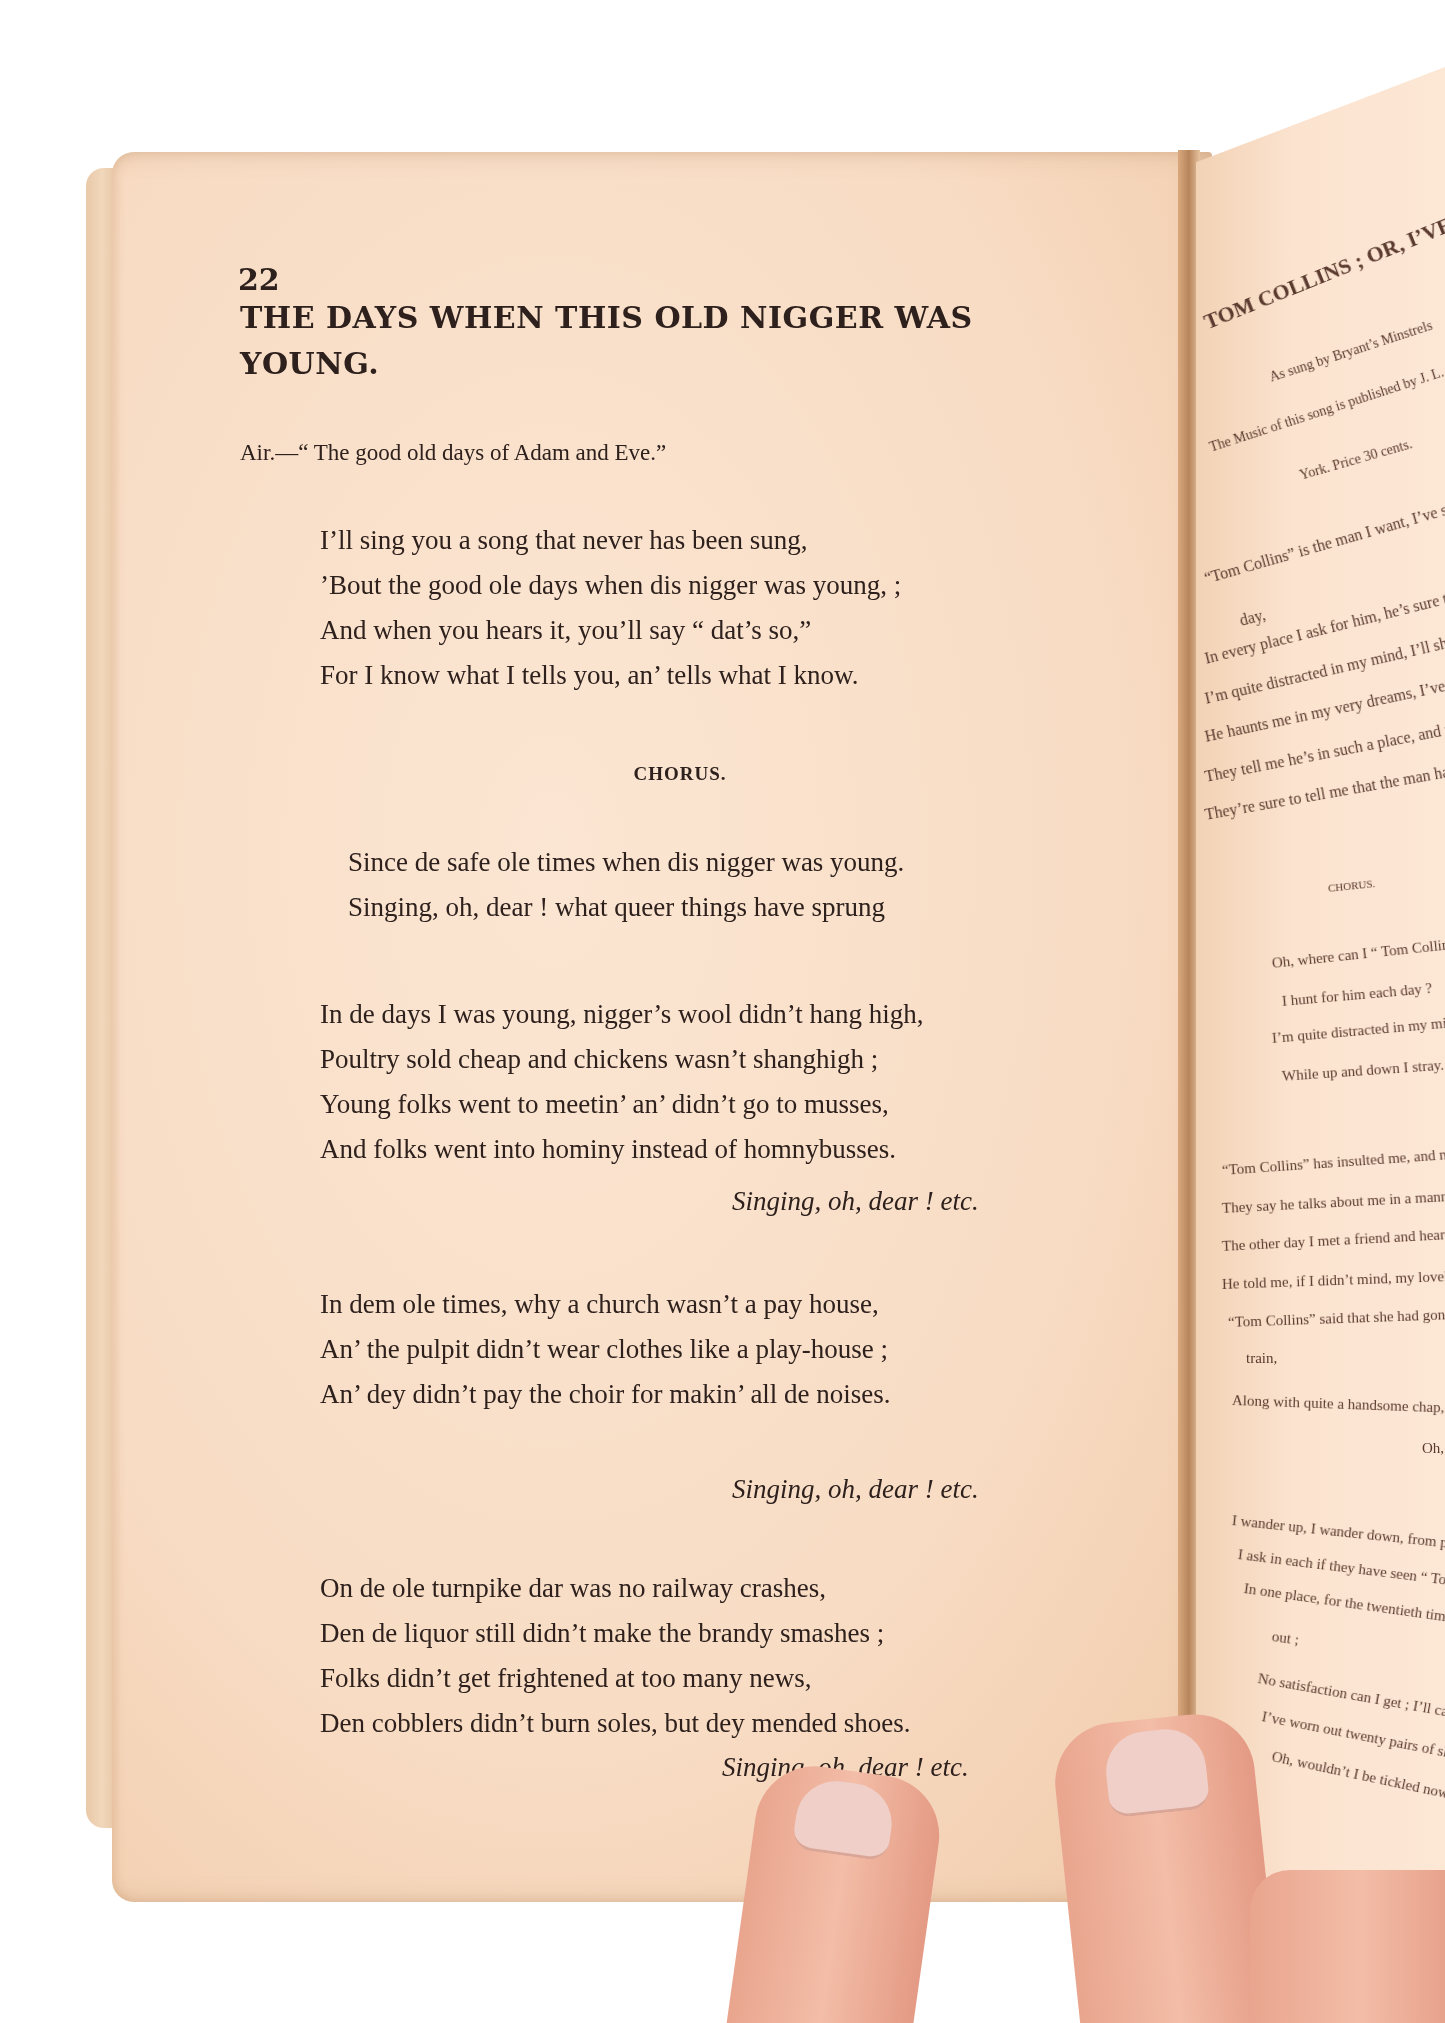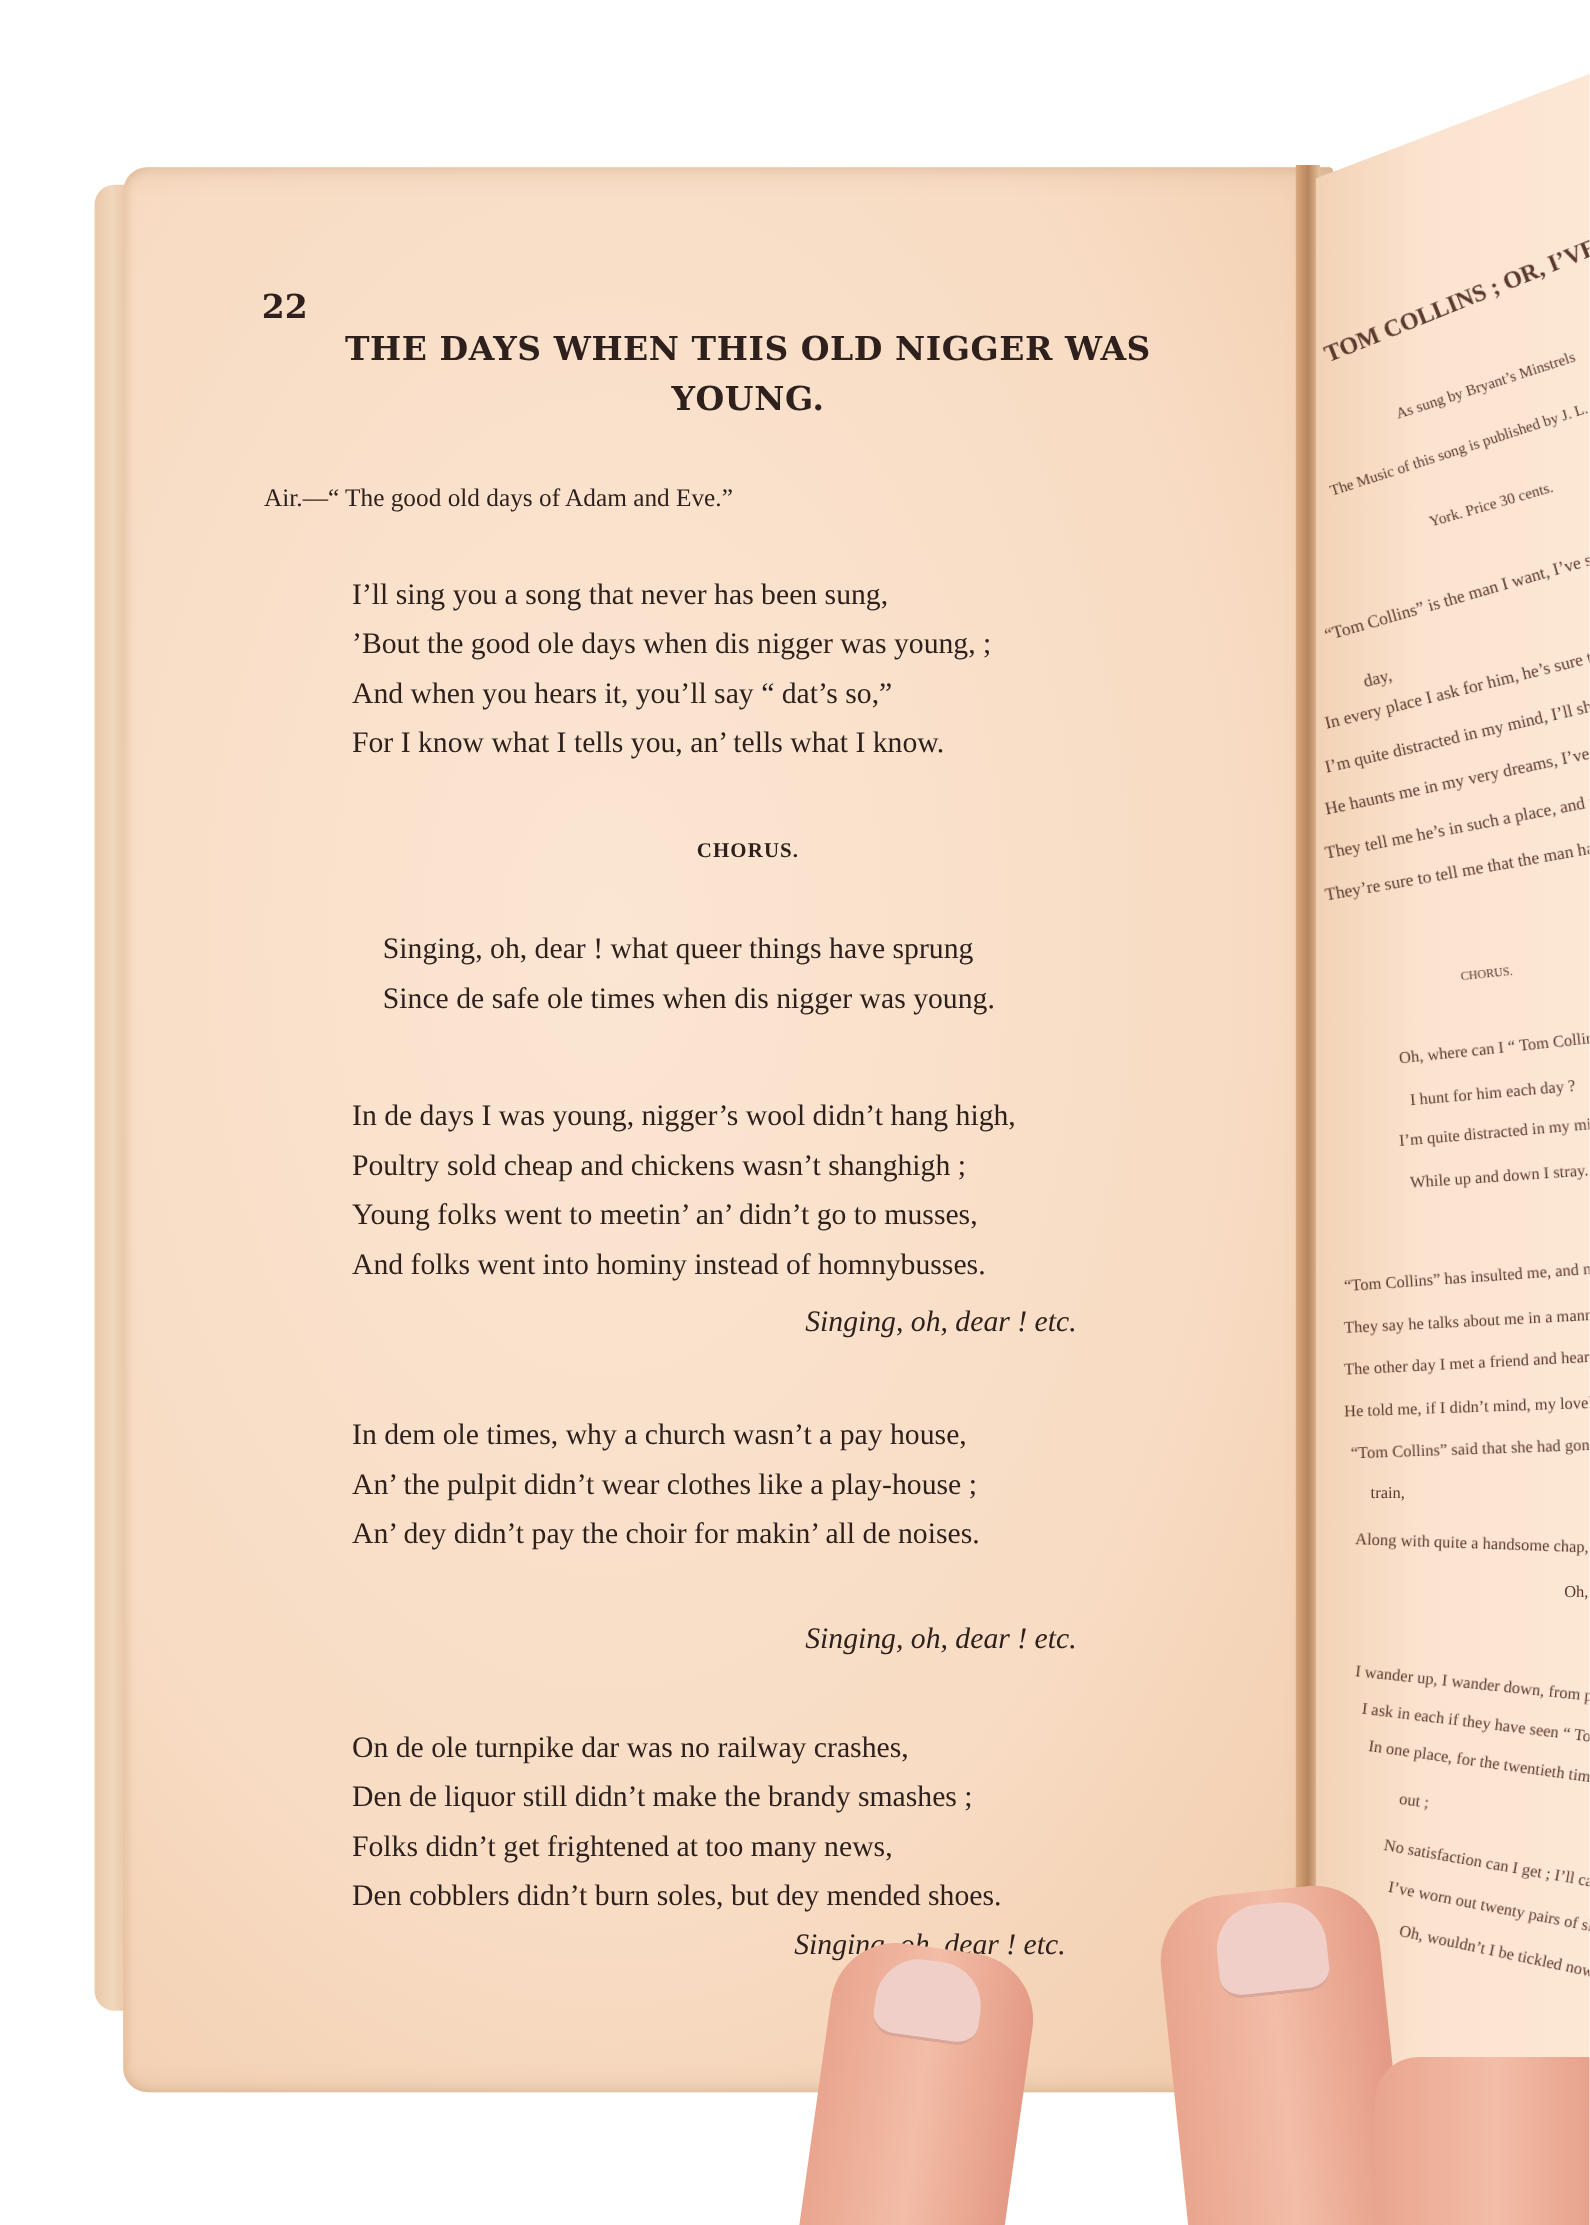--- a/index.html
+++ b/index.html
@@ -35,21 +35,21 @@
       font-family: "Liberation Serif", serif; white-space: nowrap;
       filter: blur(0.7px); transform-origin: left center;
     }
     
     .ink { color: #2e211d; }
     .page-number {
       position: absolute; left: 238px; top: 262px; font-size: 30px; font-weight: bold;
       font-family: "DejaVu Serif", serif;
     }
     .title {
-      position: absolute; left: 240px; width: 880px; text-align: center;
+      position: absolute; left: 240px; width: 880px; 
       font-family: "DejaVu Serif", serif; font-weight: bold; font-size: 30px; letter-spacing: 0.5px;
     }
     .air {
       position: absolute; left: 240px; width: 880px; top: 440px; text-align: left;
       font-family: "Liberation Serif", serif; font-size: 23px;
     }
     .verse { position: absolute; left: 320px; font-family: "Liberation Serif", serif; font-size: 27px; line-height: 45px; }
     .verse .line { display: block; white-space: nowrap; }
     .chorus-heading {
       position: absolute; left: 240px; width: 880px; top: 763px; text-align: center;
@@ -83,22 +83,22 @@
 
 <div class="verse ink" style="top:518px">
   <span class="line">I’ll sing you a song that never has been sung,</span>
   <span class="line">’Bout the good ole days when dis nigger was young, ;</span>
   <span class="line">And when you hears it, you’ll say “ dat’s so,”</span>
   <span class="line">For I know what I tells you, an’ tells what I know.</span>
 </div>
 
 <div class="chorus-heading ink">CHORUS.</div>
 <div class="verse ink" style="top:840px; left:348px">
+  <span class="line">Since de safe ole times when dis nigger was young.</span>
   <span class="line">Singing, oh, dear !  what queer things have sprung</span>
-  <span class="line">Since de safe ole times when dis nigger was young.</span>
 </div>
 
 <div class="verse ink" style="top:992px">
   <span class="line">In de days I was young, nigger’s wool didn’t hang high,</span>
   <span class="line">Poultry sold cheap and chickens wasn’t shanghigh ;</span>
   <span class="line">Young folks went to meetin’ an’ didn’t go to musses,</span>
   <span class="line">And folks went into hominy instead of homnybusses.</span>
 </div>
 <div class="refrain ink" style="left:732px; top:1186px">Singing, oh, dear ! etc.</div>
 

